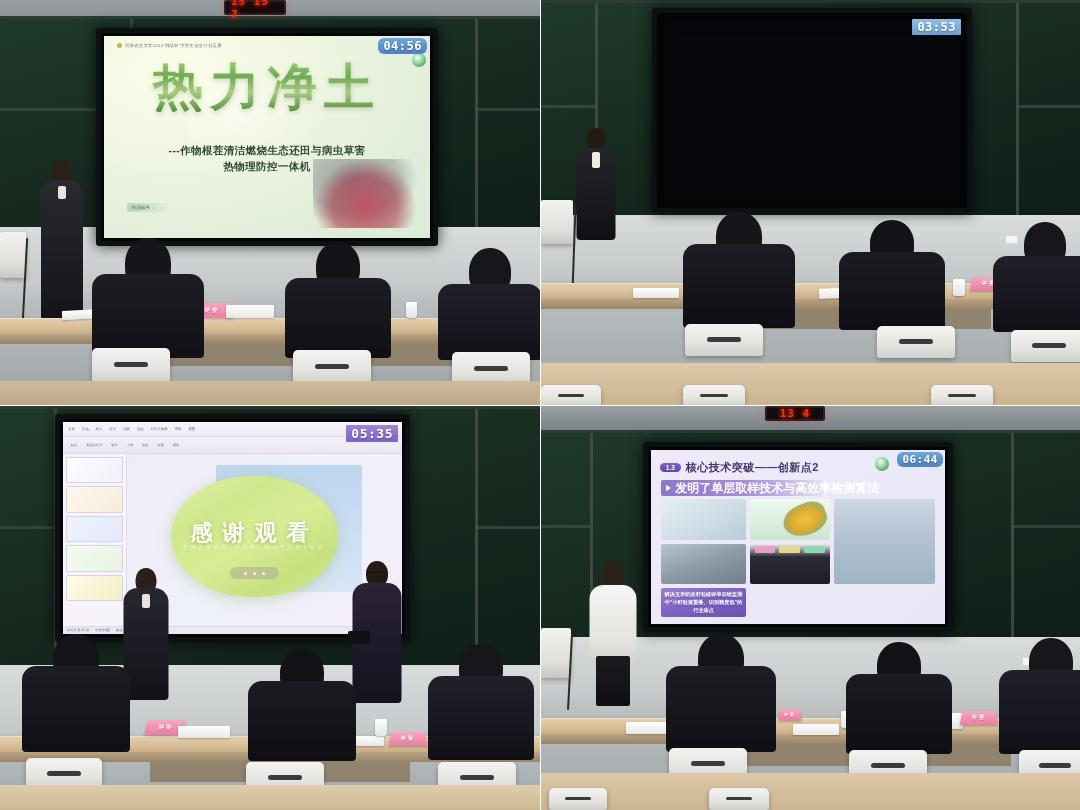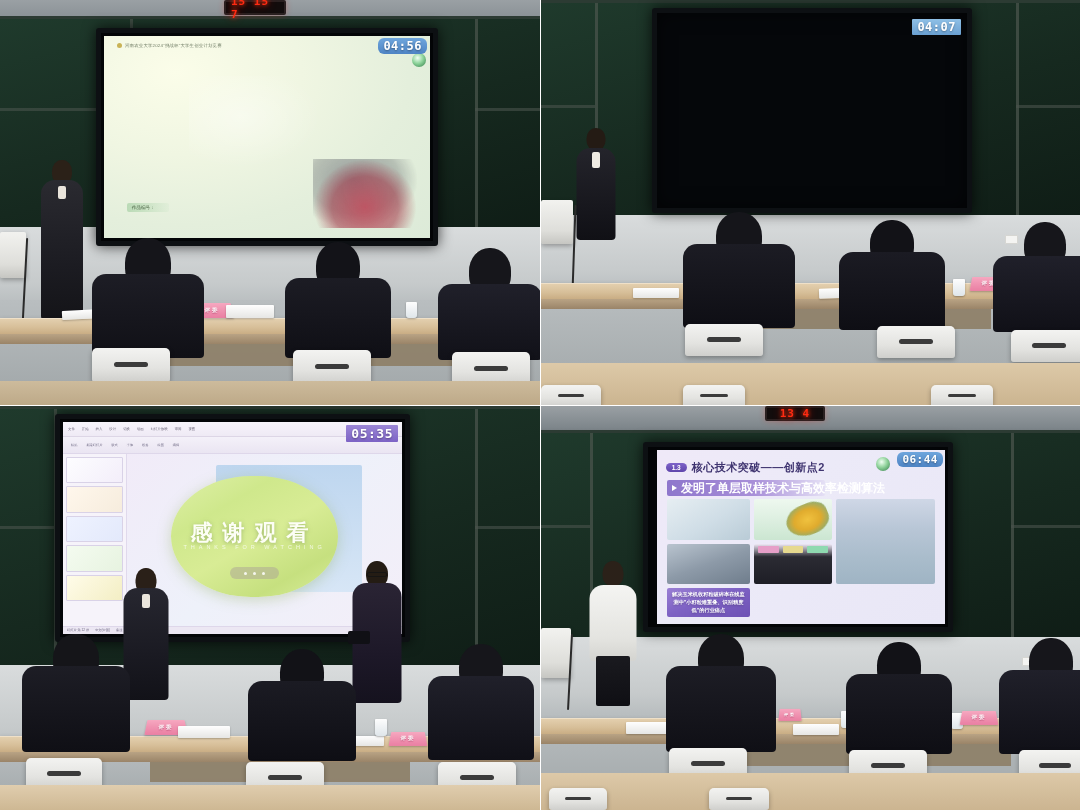--- a/index.html
+++ b/index.html
@@ -129,21 +129,21 @@
   .thanksCard .pill { position:absolute; left:33%; top:70%; width:24%; height:9%;
         background:rgba(175,170,150,.55); border-radius:30px;
         display:flex; align-items:center; justify-content:center; gap:6px; }
   .thanksCard .pill i { width:3px; height:3px; border-radius:50%; background:rgba(255,255,255,.85); }
   .pptStatus { position:absolute; left:0; right:0; bottom:0; height:4%;
         background:#ece7f3; border-top:1px solid #ded7ea; display:flex; align-items:center;
         padding:0 4px; gap:6px; }
   .pptStatus .st { font-size:3.2px; color:#6f6982; }
 
   
-  .slideD { background:linear-gradient(135deg,#efe9f8 0%,#eceaf8 40%,#e9e7f6 100%);margin-left:6px; }
+  .slideD { background:linear-gradient(135deg,#efe9f8 0%,#eceaf8 40%,#e9e7f6 100%); }
   .slideD .topbar { position:absolute; top:4%; left:3%; right:3%; height:12%;
         display:flex; align-items:center; gap:5px; }
   .slideD .num { background:linear-gradient(180deg,#7d63c9,#5f46ab); color:#fff;
         font-size:6.5px; font-weight:bold; border-radius:8px; padding:1px 6px; }
   .slideD .ttl { font-size:11px; font-weight:bold; color:#3f3470; letter-spacing:.5px; }
   .slideD .emblem { position:absolute; right:19%; top:4%; width:14px; height:14px; border-radius:50%;
         background:radial-gradient(circle at 40% 35%, #f0fff2 0%, #8fd29a 45%, #2f7a46 100%); }
   .slideD .bullet { position:absolute; top:17.5%; left:3.5%; width:55%; height:9%;
         background:linear-gradient(90deg,#8e76cc 0%,#a88fd8 55%,rgba(200,185,235,.2) 100%);
         border-radius:2px; display:flex; align-items:center; gap:4px; padding-left:5px; }
@@ -233,20 +233,25 @@
       <span>15 15 7</span>
     </div>
 
     <div class="screen" style="left:96px; top:28px; width:342px; height:218px;">
       <div class="slide slideA">
         <div class="leaf"></div>
         <div class="hdr">
           <i class="dot"></i>
           <div class="txt">河南农业大学2024"挑战杯"大学生创业计划竞赛</div>
         </div>
+        <div class="bigtitle">热力净土</div>
+        <div class="sub">
+          <div>---作物根茬清洁燃烧生态还田与病虫草害</div>
+          <div>热物理防控一体机</div>
+        </div>
         <div class="codebadge">作品编号：</div>
         <div class="machine"></div>
       </div>
       <div class="timer blue" style="right:6px; top:5px; font-size:12px;">
         <span>04:56</span>
       </div>
       <div style="position:absolute; right:7px; top:20px; width:14px; height:14px; border-radius:50%;
                   background:radial-gradient(circle at 40% 35%,#f2fff3 0%,#8ed49b 45%,#2f7a46 100%);"></div>
     </div>
 
@@ -298,21 +303,21 @@
         <div class="board-hsplit" style="top:48%; left:0; width:10%"></div>
         <div class="board-hsplit" style="top:48%; left:88%; right:0"></div>
       </div>
       <div class="wall-mid" style="top:53%;"></div>
       <div class="wall-low" style="top:72%;"></div>
       <div class="outlet" style="left:86%; top:58%; width:13px; height:9px;"></div>
     </div>
 
     <div class="screen" style="left:111px; top:8px; width:320px; height:205px;">
       <div class="timer lightblue" style="right:6px; top:6px; font-size:12px;">
-        <span>04:07</span>
+        <span>03:53</span>
       </div>
     </div>
 
     <div class="person" style="left:35px; top:128px; width:40px; height:112px;">
       <div class="head" style="width:19px; height:22px; background:#241b14;"></div>
       <div class="body" style="width:39px; height:92px; background:linear-gradient(180deg,#24242b 0%,#17171d 65%,#101015 100%);"></div>
       <div style="position:absolute; left:50%; transform:translateX(-50%); top:24px; width:8px; height:16px;
                   background:#efebe3; border-radius:2px;"></div>
     </div>
     <div class="podium" style="left:0px; top:200px; width:32px; height:44px;"></div>

